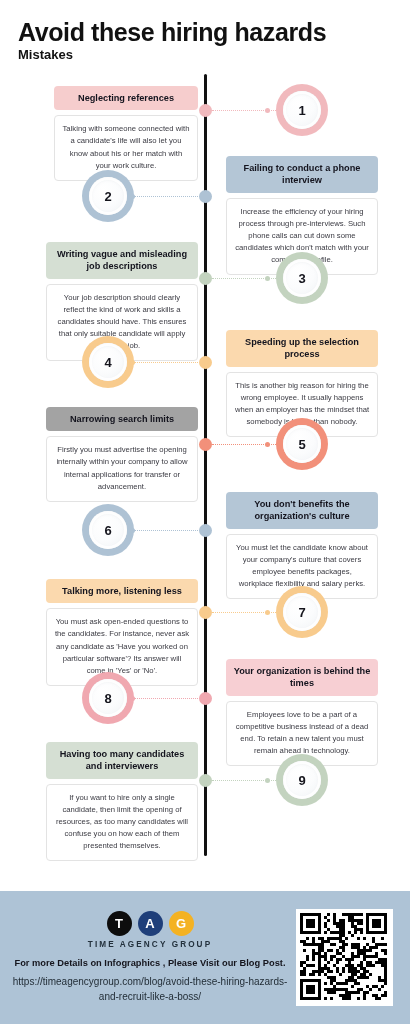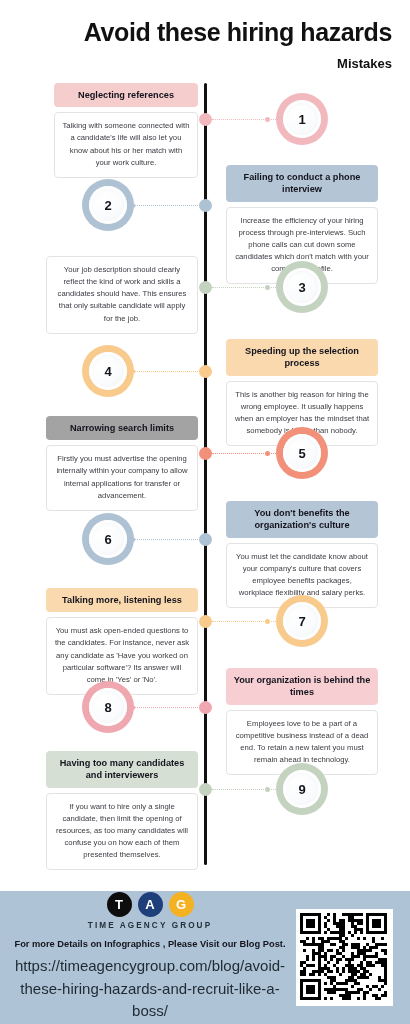--- a/index.html
+++ b/index.html
@@ -10,31 +10,30 @@
     background: #ffffff;
     font-family: "Liberation Sans", sans-serif;
     color: #1c1c1c;
     overflow: hidden;
     position: relative;
   }
 
   
   .header {
     padding: 18px 18px 4px 18px;
-    text-align: right;
+    text-align: left;
   }
   .title {
     font-size: 25px;
     line-height: 1.16;
     font-weight: 700;
     letter-spacing: -0.4px;
     color: #111111;
   }
   .subtitle {
-    margin-top: 9px;
     font-size: 13px;
     font-weight: 700;
     color: #111111;
   }
 
   
   .timeline {
     position: relative;
     width: 410px;
     height: 790px;
@@ -158,21 +157,21 @@
     color: #23313d;
   }
   .footer-cta {
     margin-top: 9px;
     font-size: 9.3px;
     font-weight: 700;
     color: #15151d;
   }
   .footer-url {
     margin-top: 6px;
-    font-size: 15px;
+    font-size: 10px;
     line-height: 1.5;
     color: #1f2a33;
   }
   .qr {
     width: 97px; height: 97px;
     background: #ffffff;
     padding: 4px;
     margin-left: 4px;
   }
   .qr svg { display: block; }
@@ -182,41 +181,42 @@
 
 <div class="header">
   <div class="title">
     <div>Avoid these hiring hazards</div>
   </div>
   <div class="subtitle">Mistakes</div>
 </div>
 
 <div class="timeline" id="timeline">
   <div class="spine"></div>
-<div class="panel left" style="top: 0px; padding-left: 8px;">
+<div class="panel left" style="top: 12px; padding-left: 8px;">
       <div class="badge" style="background: rgb(246, 205, 205);">Neglecting references</div>
       <div class="body-card">Talking with someone connected with a candidate's life will also let you know about his or her match with your work culture.</div>
     </div>
     <div class="medallion right" style="top: 10px; background: radial-gradient(circle, rgb(241, 185, 189) 0%, rgb(241, 185, 189) 100%);">
       <div class="inner">1</div>
     </div>
     <div class="spine-dot" style="top: 29.5px; background: rgb(241, 185, 189);"></div>
     <div class="dotted" style="top: 36px; border-top-color: rgb(241, 185, 189); left: 212px; width: 64px;"></div>
     <div class="tip-dot" style="top: 33.5px; background: rgb(241, 185, 189); left: 265px;"></div>
     <div class="panel right" style="top: 82px;">
       <div class="badge" style="background: rgb(180, 198, 214);">Failing to conduct a phone interview</div>
       <div class="body-card">Increase the efficiency of your hiring process through pre-interviews. Such phone calls can cut down some candidates which don't match with your company's profile.</div>
     </div>
     <div class="medallion left" style="top: 96px; background: radial-gradient(circle, rgb(174, 194, 212) 0%, rgb(174, 194, 212) 100%);">
       <div class="inner">2</div>
     </div>
     <div class="spine-dot" style="top: 115.5px; background: rgb(174, 194, 212);"></div>
     <div class="dotted" style="top: 122px; border-top-color: rgb(174, 194, 212); left: 134px; width: 64px;"></div>
     <div class="tip-dot" style="top: 119.5px; background: rgb(174, 194, 212); left: 130px;"></div>
     <div class="panel left" style="top: 168px;">
+      <div class="badge" style="background: rgb(213, 223, 211);">Writing vague and misleading job descriptions</div>
       <div class="body-card">Your job description should clearly reflect the kind of work and skills a candidates should have. This ensures that only suitable candidate will apply for the job.</div>
     </div>
     <div class="medallion right" style="top: 178px; background: radial-gradient(circle, rgb(195, 211, 191) 0%, rgb(195, 211, 191) 100%);">
       <div class="inner">3</div>
     </div>
     <div class="spine-dot" style="top: 197.5px; background: rgb(195, 211, 191);"></div>
     <div class="dotted" style="top: 204px; border-top-color: rgb(195, 211, 191); left: 212px; width: 64px;"></div>
     <div class="tip-dot" style="top: 201.5px; background: rgb(195, 211, 191); left: 265px;"></div>
     <div class="panel right" style="top: 248px;">
       <div class="badge" style="background: rgb(251, 217, 174); margin-top: 8px;">Speeding up the selection process</div>

